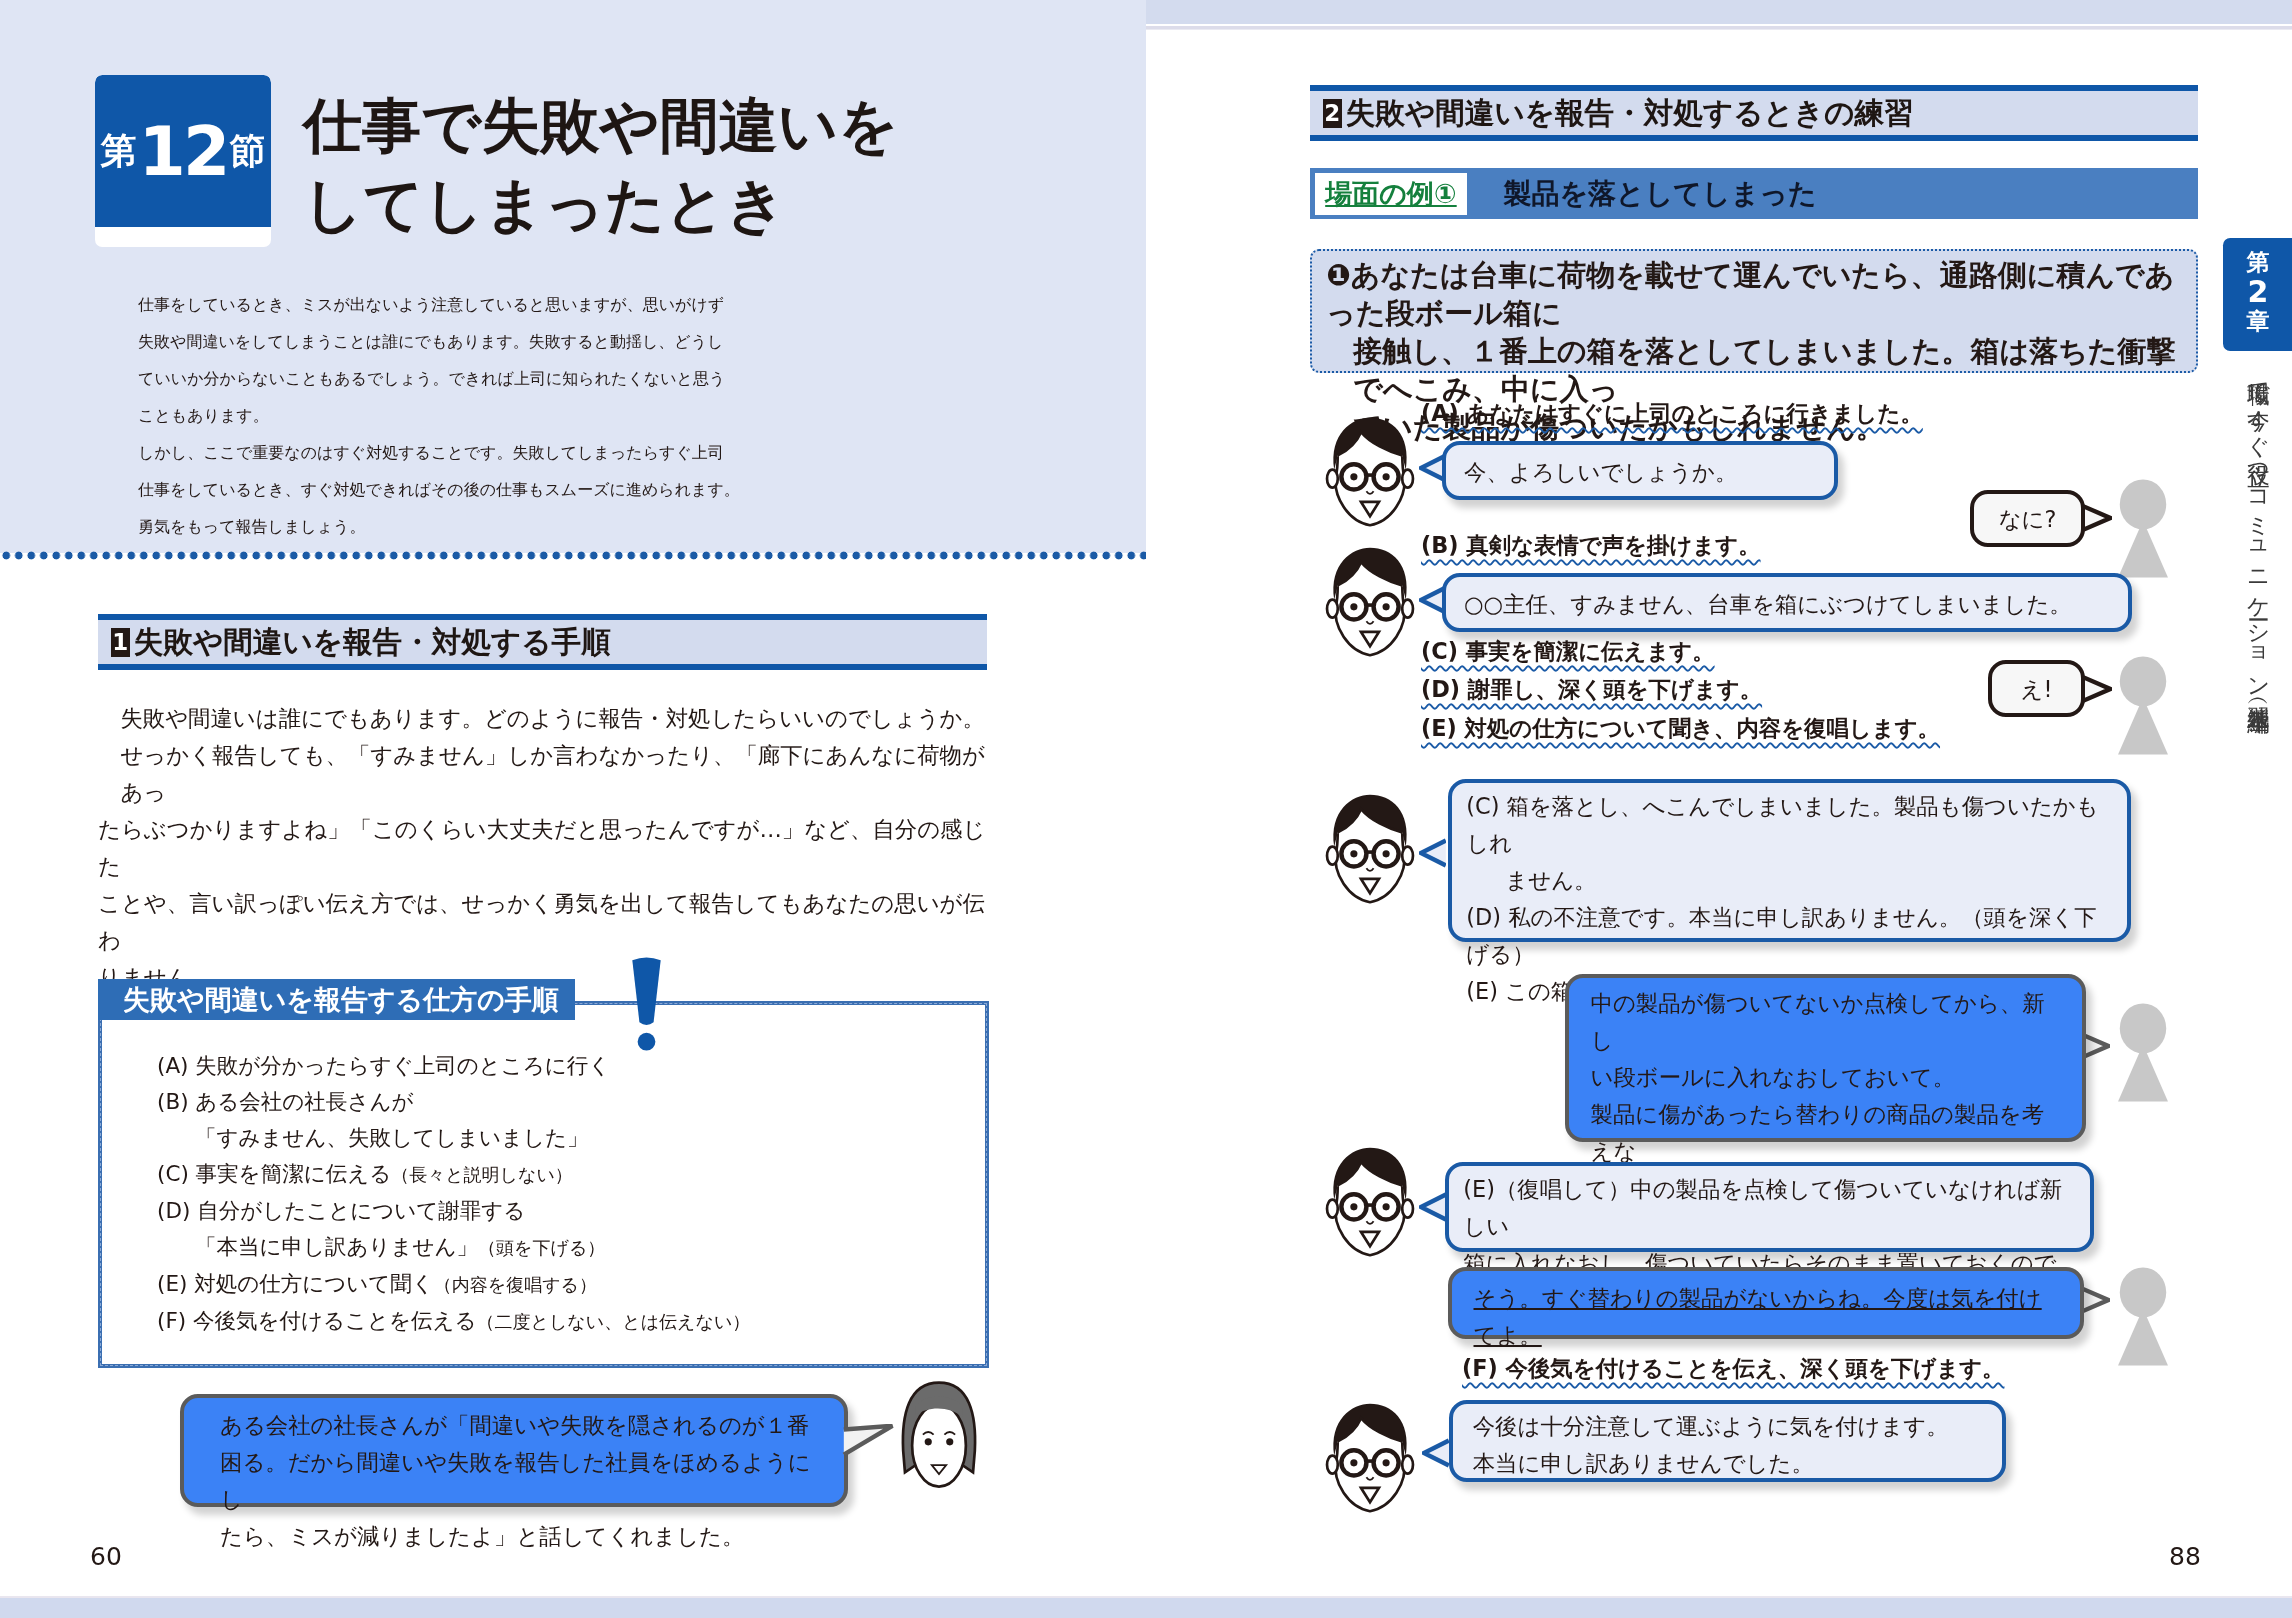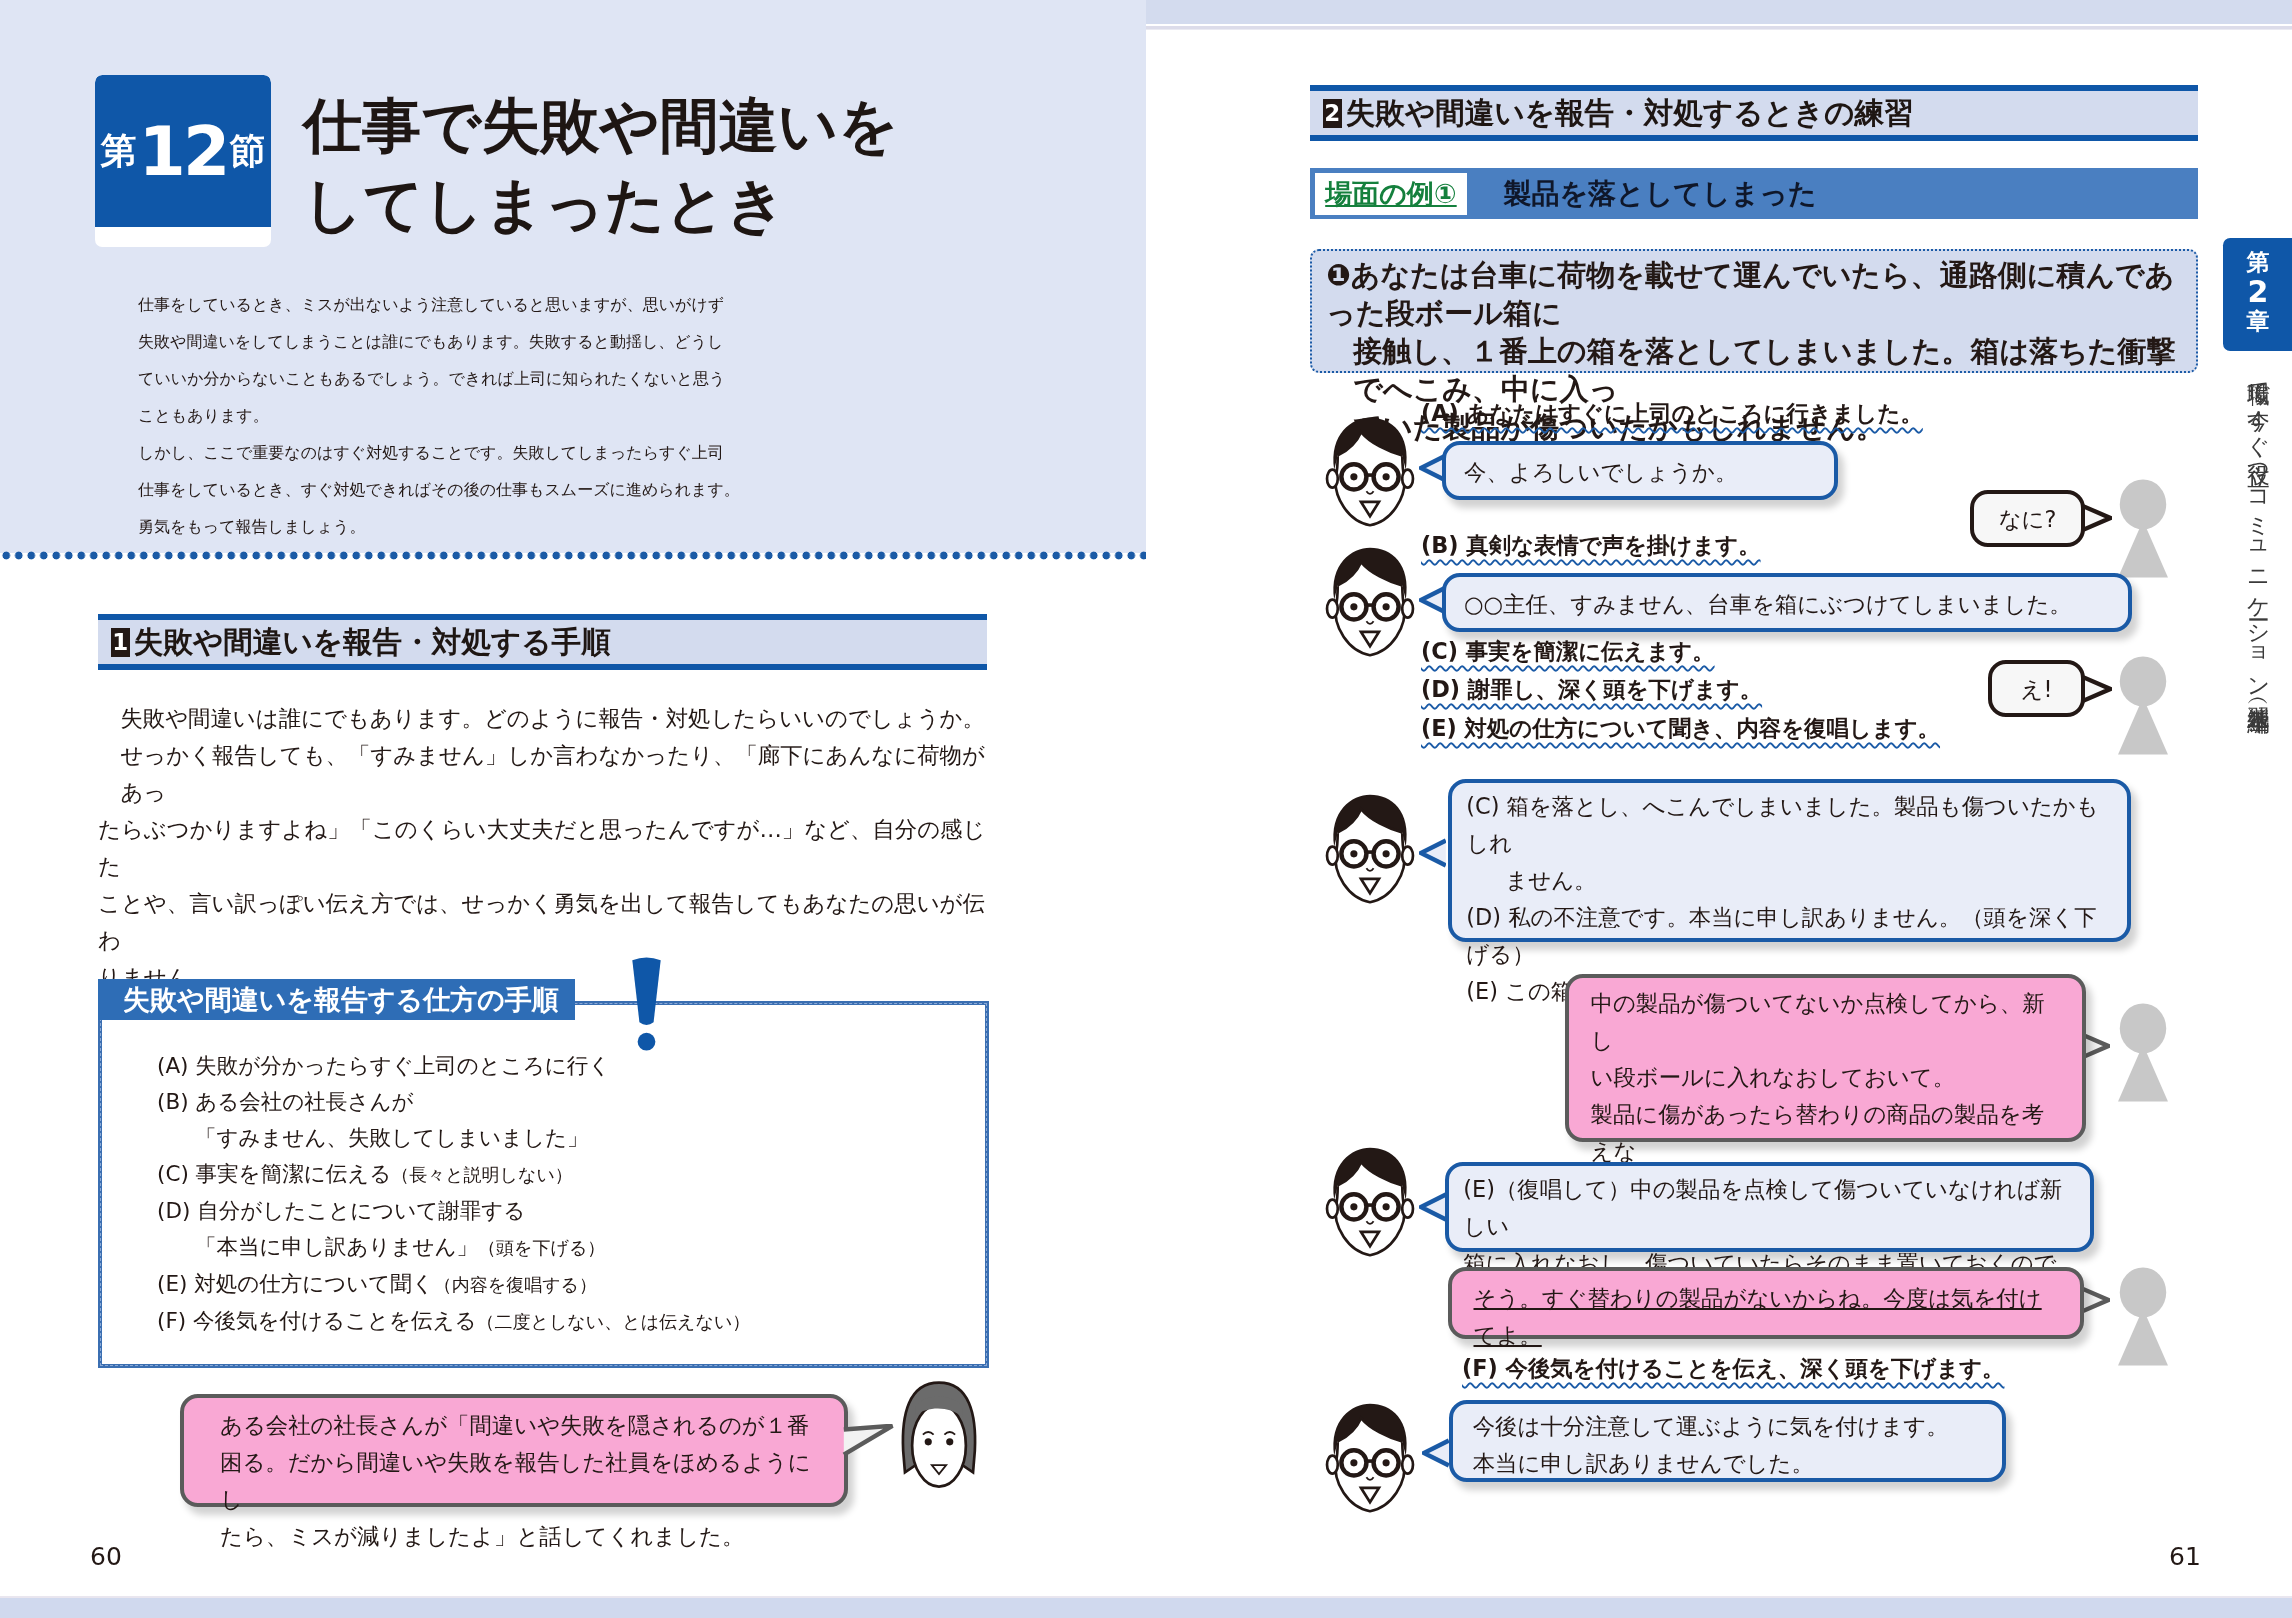--- a/index.html
+++ b/index.html
@@ -35,21 +35,21 @@
   .sum-box { left: 98px; top: 1001px; width: 891px; height: 367px;
     border: 4.5px solid #3b6fb2; border-style: solid; background: #fff;
     background-clip: padding-box; outline: 1.8px dashed #8aa9d6; outline-offset: -3.6px; }
   .sum-title { left: 98px; top: 979px; width: 477px; height: 41px; background: #2e6db6; color: #fff; font-weight: bold; font-size: 27px;
     display: flex; align-items: center; padding-left: 25px; }
   .excl { left: 627px; top: 956px; width: 39px; height: 97px; }
   .sum-list { left: 157px; top: 1048px; width: 806px; font-size: 21.5px; line-height: 36px; }
   .sum-list .sub { padding-left: 38px; }
   .small { font-size: 18px; }
 
-  .bubble-gray { border: 4.5px solid #5b5b5b; border-radius: 18px; background: #f9a8d4; box-shadow: 5.4px 7.2px 7.2px rgba(0,0,0,0.18); }
+  .bubble-gray { border: 4.5px solid #5b5b5b; border-radius: 18px; background: #3b82f6; box-shadow: 5.4px 7.2px 7.2px rgba(0,0,0,0.18); }
   .bubble-blue { border: 4.5px solid #1a5aa6; border-radius: 18px; background: #e9edf8; box-shadow: 5.4px 7.2px 7.2px rgba(0,0,0,0.18); }
   .bubble-white { border: 4.5px solid #231815; border-radius: 18px; background: #f7f7f7; }
   .btext { font-size: 22.4px; line-height: 37px; }
 
   .page-num { font-size: 25px; color: #231815; }
 
   .scene-bar { left: 1310px; top: 168px; width: 888px; height: 51px; background: #4a7fc1; display: flex; align-items: center; }
   .scene-label { background: #fff; color: #15803d; font-weight: bold; font-size: 27px; height: 42px; line-height: 42px; padding: 0 10.7px; margin-left: 4.5px; text-decoration: underline; }
   .scene-title { color: #0f172a; font-size: 28px; font-weight: bold; margin-left: 36px; }
   .scene-box { left: 1310px; top: 249px; width: 888px; height: 124px; background: #d3dbee; border: 2.7px dotted #1a5aa6; border-radius: 9px;
@@ -289,14 +289,14 @@
   <div class="btext">箱に入れなおし、傷ついていたらそのまま置いておくのですね。</div>
 </div>
 <div class="abs bubble-gray" style="left:1448px; top:1267px; width:636px; height:72px; padding:9px 21.5px;text-decoration:underline;">
   <div class="btext">そう。すぐ替わりの製品がないからね。今度は気を付けてよ。</div>
 </div>
 <div class="abs bubble-blue" style="left:1449px; top:1400px; width:557px; height:82px; padding:3.6px 19.7px;">
   <div class="btext">今後は十分注意して運ぶように気を付けます。</div>
   <div class="btext">本当に申し訳ありませんでした。</div>
 </div>
 
-<div class="abs page-num" style="left:2169px; top:1542px;">61</div>
+<div class="abs page-num" style="left:2169px; top:1542px;">88</div>
 
 
 </body></html>

